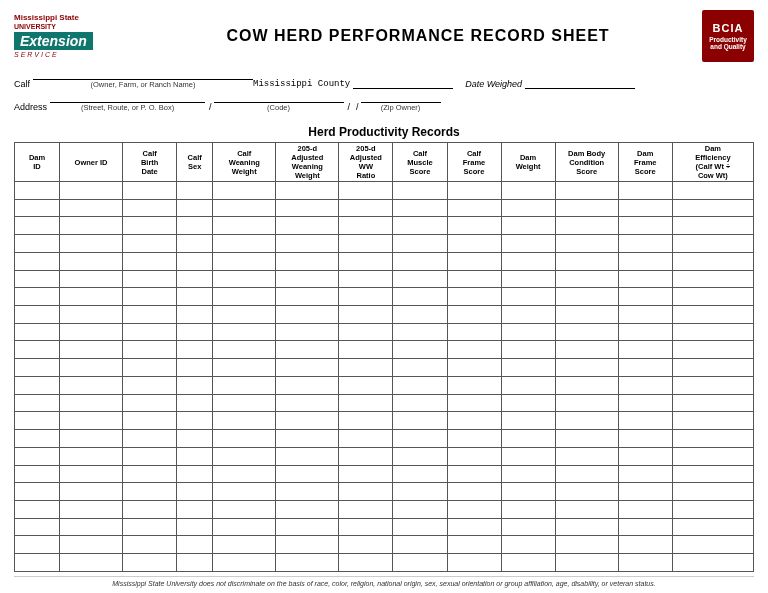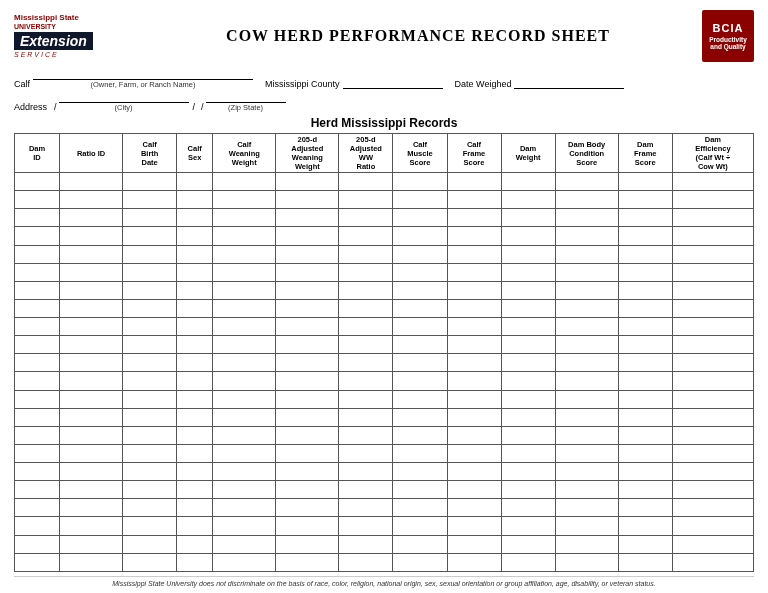--- a/index.html
+++ b/index.html
@@ -28,21 +28,20 @@
     }
     .logo-area {
       display: flex;
       flex-direction: column;
       align-items: flex-start;
       width: 120px;
     }
     .title-area {
       text-align: center;
       flex: 1;
-      font-family: Liberation Serif, serif;
     }
     .main-title {
       font-size: 16px;
       font-weight: bold;
       letter-spacing: 1px;
     }
     .bcia-badge {
       width: 52px;
       height: 52px;
       background: #8b0000;
@@ -85,21 +84,21 @@
       color: #333;
     }
     .form-label {
       font-size: 9px;
       margin-right: 3px;
       white-space: nowrap;
     }
     .form-row-2 {
       display: flex;
       align-items: flex-end;
-      margin-bottom: 4px;
+      margin-bottom: 13px;
       font-size: 9px;
     }
     
     .section-title {
       text-align: center;
       font-size: 12px;
       font-weight: bold;
       margin-bottom: 3px;
     }
     
@@ -151,73 +150,77 @@
   </style>
 </head>
 <body>
 
 <div class="page">
 
   <div class="header">
 
     <div class="logo-area">
       <div style="font-size:8px;font-weight:bold;color:#8b0000;line-height:1.1;">Mississippi State<br><span style="font-size:7px;">UNIVERSITY</span></div>
-      <div style="background:#0f172a;color:#fff;font-size:14px;font-weight:bold;font-style:italic;padding:1px 6px;margin:1px 0;">Extension</div>
+      <div style="background:#0f766e;color:#fff;font-size:14px;font-weight:bold;font-style:italic;padding:1px 6px;margin:1px 0;">Extension</div>
       <div style="font-size:7px;color:#8b0000;font-style:italic;letter-spacing:2px;">SERVICE</div>
     </div>
 
     <div class="title-area">
       <div class="main-title">COW HERD PERFORMANCE RECORD SHEET</div>
     </div>
 
     <div class="bcia-badge">
       <div class="bcia-title">BCIA</div>
       <div style="font-size:6.5px;margin-top:2px;">Productivity</div>
       <div style="font-size:6.5px;">and Quality</div>
     </div>
   </div>
 
   <div class="form-row">
     <span class="form-label">Calf</span>
     <div class="form-field">
       <span class="form-line" style="width:220px;"></span>
       <span class="field-label">(Owner, Farm, or Ranch Name)</span>
     </div>
-    <span style="margin-left:12px;" class="form-label">Mississippi County</span>
+    <span style="font-family:Liberation Mono, monospace;" class="form-label">Mississippi County</span>
     <div class="form-field">
       <span class="form-line" style="width:100px;"></span>
     </div>
-    <span style="margin-left:12px;" class="form-label">Date Weighed</span>
+    <span style="margin-left:12px;font-style:italic;" class="form-label">Date Weighed</span>
     <div class="form-field">
       <span class="form-line" style="width:110px;"></span>
     </div>
   </div>
 
   <div class="form-row-2">
     <span class="form-label">Address</span>
+    <div class="form-field">
+      <span class="form-line" style="width:155px;"></span>
+      <span class="field-label">(Street, Route, or P. O. Box)</span>
+    </div>
     <span style="margin-left:4px;margin-right:2px;">/</span>
     <div class="form-field">
       <span class="form-line" style="width:130px;"></span>
-      <span class="field-label">(City)</span>
+      <span class="field-label">(Code)</span>
     </div>
     <span style="margin-left:4px;margin-right:2px;">/</span>
     <span style="margin-left:4px;margin-right:2px;">/</span>
     <div class="form-field">
       <span class="form-line" style="width:80px;"></span>
-      <span class="field-label">(Zip State)</span>
+      <span class="field-label">(Zip Owner)</span>
     </div>
   </div>
 
-  <div class="section-title">Herd Mississippi Records</div>
+  <div class="section-title">Herd Productivity Records</div>
 
   <table class="records-table">
     <thead>
       <tr>
         <th class="col-dam-id">Dam<br>ID</th>
-        <th class="col-calf-id">Ratio ID</th>
+        <th class="col-calf-id">Owner ID</th>
         <th class="col-birth">Calf<br>Birth<br>Date</th>
         <th class="col-sex">Calf<br>Sex</th>
         <th class="col-weaning">Calf<br>Weaning<br>Weight</th>
         <th class="col-205adj-weaning">205-d<br>Adjusted<br>Weaning<br>Weight</th>
         <th class="col-205adj-ww">205-d<br>Adjusted<br>WW<br>Ratio</th>
         <th class="col-muscle">Calf<br>Muscle<br>Score</th>
         <th class="col-calf-frame">Calf<br>Frame<br>Score</th>
         <th class="col-dam-wt">Dam<br>Weight</th>
         <th class="col-bcs">Dam Body<br>Condition<br>Score</th>
         <th class="col-dam-frame">Dam<br>Frame<br>Score</th>

